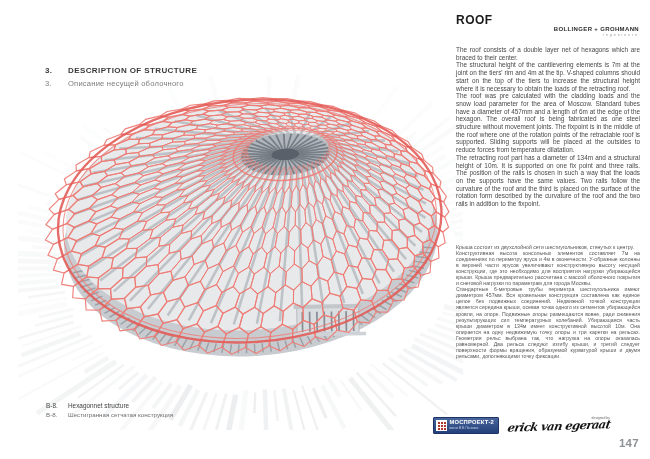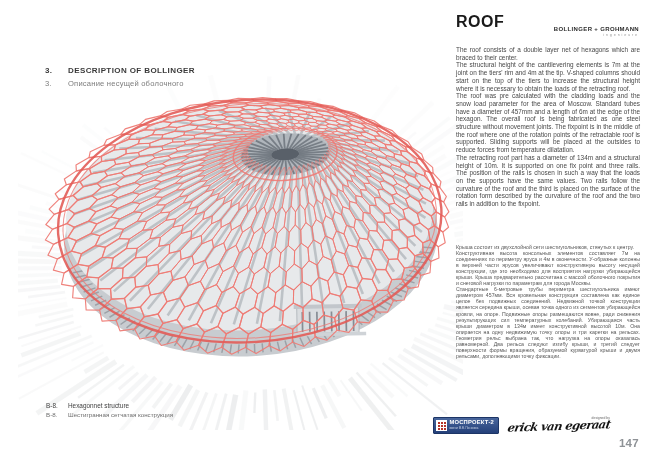--- a/index.html
+++ b/index.html
@@ -16,21 +16,21 @@
   
   #stadium-svg{position:absolute;left:18px;top:75px;z-index:1;}
   .fig-caption{position:absolute;left:46px;top:402px;z-index:6;}
   .cap-row{display:flex;align-items:baseline;margin-bottom:1.5px;}
   .cap-label{width:22px;flex:0 0 22px;font-size:6.4px;}
   .cap-en .cap-label,.cap-en .cap-text{color:#3f3f3f;font-size:6.4px;}
   .cap-ru .cap-label,.cap-ru .cap-text{color:#6e6e6e;font-size:6.2px;}
 
   
   .right-col{position:absolute;left:456px;top:13px;width:184px;z-index:5;}
-  .roof-title{font-size:16px;font-weight:bold;color:#1a1a1a;letter-spacing:0.5px;}
+  .roof-title{font-size:12px;font-weight:bold;color:#1a1a1a;letter-spacing:0.5px;}
   .bg-logo{position:absolute;top:13px;right:1px;text-align:right;}
   .bg-line1{font-size:6px;font-weight:bold;color:#2c2c2c;letter-spacing:0.35px;white-space:nowrap;}
   .bg-line2{font-size:3.8px;color:#9a9a9a;letter-spacing:1.8px;margin-top:0.5px;}
   .en-text{position:absolute;top:33px;left:0;right:0;}
   .en-text p{margin:0;font-size:6.4px;line-height:7.7px;color:#484848;text-align:justify;}
   .ru-text{position:absolute;top:231px;left:0;right:0;}
   .ru-text p{margin:0;font-size:5.2px;line-height:6.05px;color:#585858;text-align:justify;}
 
   
   .footer{position:absolute;right:11px;bottom:10px;display:flex;align-items:center;gap:9px;z-index:6;}
@@ -50,21 +50,21 @@
   .pagenum{font-size:11.5px;font-weight:bold;color:#8e9296;letter-spacing:0.3px;margin-top:36px;}
 </style>
 </head>
 <body>
 
 <div class="page">
 
   <div class="section-head">
     <div class="sh-row sh-en">
       <span class="sh-num">3.</span>
-      <span class="sh-title">DESCRIPTION OF BOLLINGER</span>
+      <span class="sh-title">DESCRIPTION OF STRUCTURE</span>
     </div>
     <div class="sh-row sh-ru">
       <span class="sh-num">3.</span>
       <span class="sh-title">Описание несущей оболочного</span>
     </div>
   </div>
 
   <svg id="stadium-svg" width="445" height="355" viewBox="0 0 445 355" xmlns="http://www.w3.org/2000/svg">
       <g transform="rotate(-4 232 150)">
         <g>

